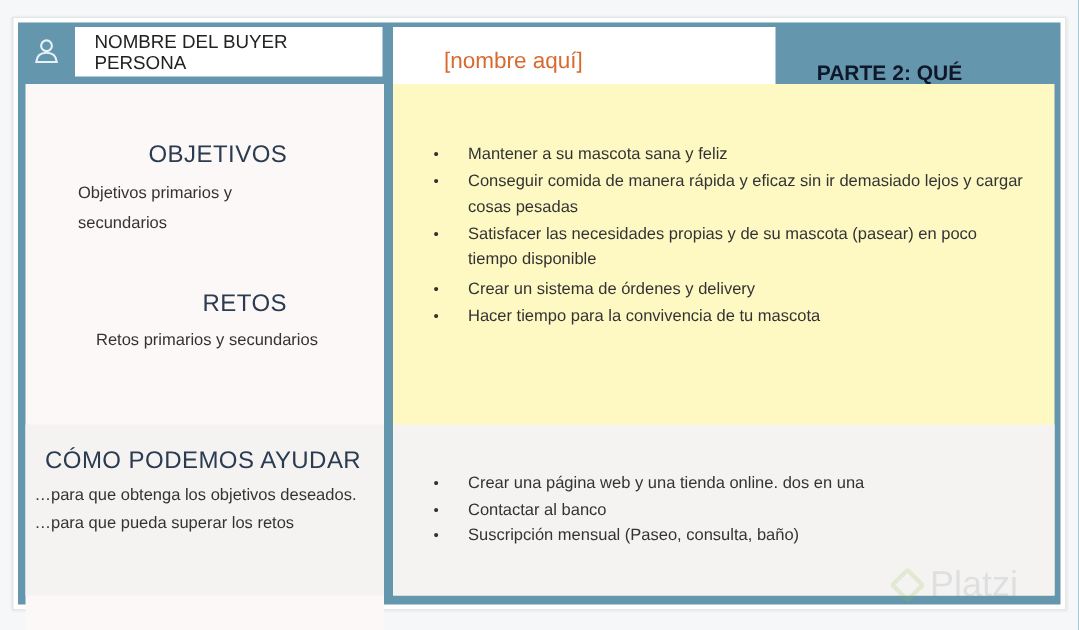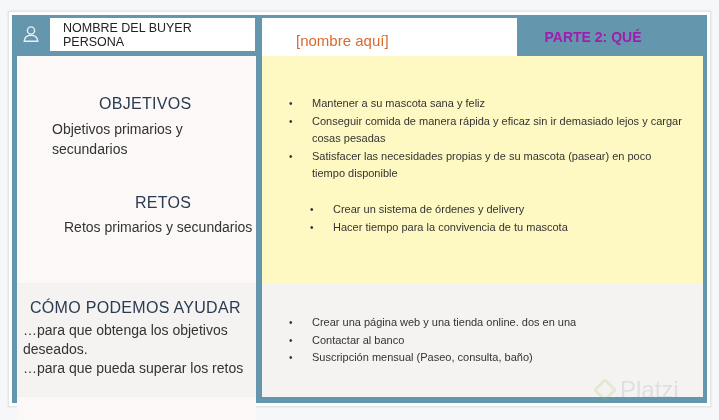--- a/index.html
+++ b/index.html
@@ -2,27 +2,27 @@
 <html><head>
 <meta charset="utf-8">
 <style>
   html,body{margin:0;padding:0;}
   body{width:719px;height:420px;background:#f6f7f8;position:relative;overflow:hidden;font-family:"Liberation Sans",sans-serif;}
   .card{position:absolute;left:8px;top:11px;width:703px;height:396px;background:#fff;box-shadow:0 0 2px #d9dcde;border:1px solid #e3e5e7;box-sizing:border-box;}
   .frame{position:absolute;left:12px;top:15px;width:695px;height:388px;background:#6497ad;}
   .icon-cell{position:absolute;left:12px;top:15px;width:38px;height:37px;display:flex;align-items:center;justify-content:center;}
   .hdr-name{position:absolute;left:50px;top:18px;width:205px;height:33px;background:#fff;display:flex;align-items:center;padding-left:13px;box-sizing:border-box;font-size:12.5px;color:#222;}
   .hdr-value{position:absolute;left:262px;top:18px;width:255px;height:45px;background:#fff;display:flex;align-items:center;padding-left:34px;box-sizing:border-box;font-size:15px;color:#d86a2e;}
-  .hdr-part{position:absolute;left:517px;top:20px;width:186px;height:33px;display:flex;align-items:center;justify-content:center;font-weight:bold;font-size:14px;color:#a21caf;padding-right:34px;box-sizing:border-box;}
+  .hdr-part{position:absolute;left:517px;top:31px;width:186px;height:33px;display:flex;align-items:center;justify-content:center;font-weight:bold;font-size:14px;color:#0f172a;padding-right:34px;box-sizing:border-box;}
   .col-left{position:absolute;left:17px;top:56px;width:239px;height:379px;background:#fbf8f7;}
   .col-right{position:absolute;left:262px;top:56px;width:441px;height:341px;background:#fef9c3;}
   .band{position:absolute;left:0;width:100%;}
   .band.b3{background:#f5f3f2;}
   .title{position:absolute;font-size:16px;color:#2b3b50;letter-spacing:0.3px;}
-  .sub{position:absolute;font-size:14px;color:#333;line-height:20px;}
+  .sub{position:absolute;font-size:11px;color:#333;line-height:20px;}
   ul.items{position:absolute;margin:0;padding:0;list-style:none;font-size:11px;color:#333;line-height:17.5px;}
   ul.items li{position:relative;padding-left:50px;}
   ul.items li::before{content:"\2022";position:absolute;left:27px;top:0;color:#333;font-size:10px;}
   .watermark{position:absolute;left:594px;top:376px;display:flex;align-items:center;opacity:0.18;}
   .watermark .wm-text{font-size:24px;color:#7a8a92;margin-left:4px;font-family:"Liberation Sans",sans-serif;}
 </style>
 </head>
 <body>
 
 <div class="card"></div>
@@ -59,21 +59,21 @@
 
 <div class="col-right">
   <div class="band b3" style="top:227px;height:114px;"></div>
 
   <ul class="items" style="left:0;top:39px;width:420px;">
     <li>Mantener a su mascota sana y feliz</li>
     <li>Conseguir comida de manera rápida y eficaz sin ir demasiado lejos y cargar cosas pesadas</li>
     <li>Satisfacer las necesidades propias y de su mascota (pasear) en poco tiempo  disponible</li>
   </ul>
 
-  <ul class="items" style="left:0;top:145px;width:420px;margin-left:21px;">
+  <ul class="items" style="left:0;top:129px;width:420px;">
     <li>Crear un sistema de órdenes y delivery</li>
     <li>Hacer tiempo para la convivencia de tu mascota</li>
   </ul>
 
   <ul class="items" style="left:0;top:258px;width:420px;">
     <li>Crear una página web y una tienda online. dos en una</li>
     <li>Contactar al banco</li>
     <li>Suscripción mensual (Paseo, consulta, baño)</li>
   </ul>
 </div>

